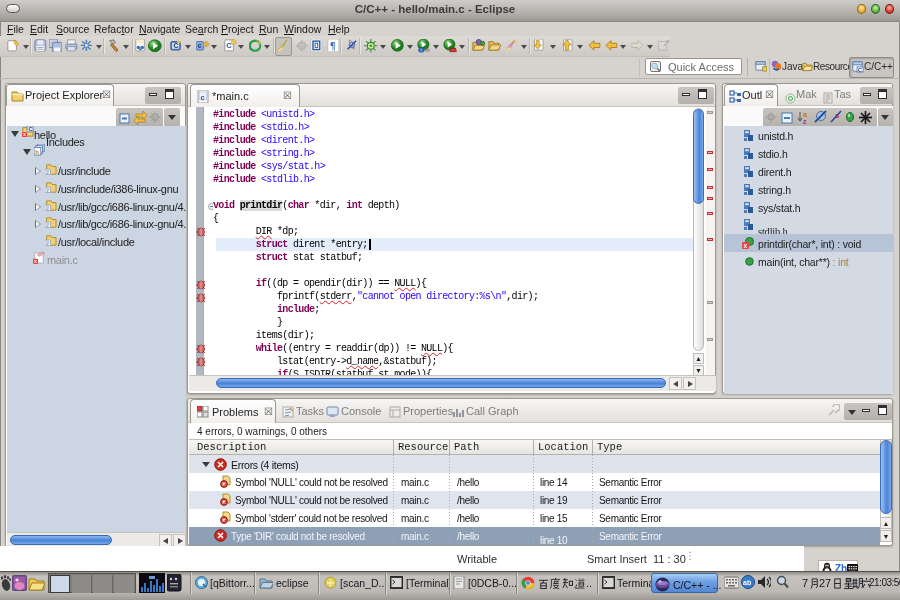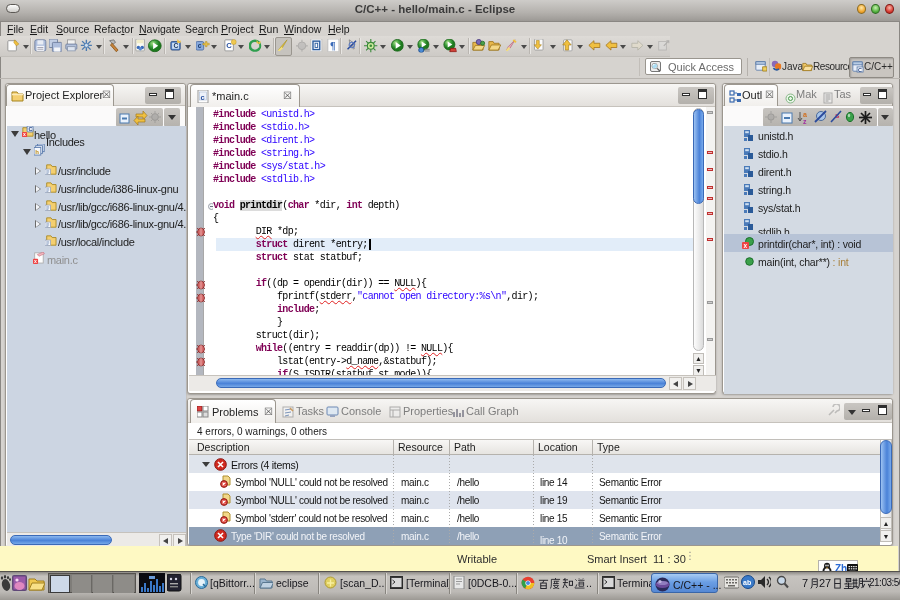--- a/index.html
+++ b/index.html
@@ -499,21 +499,21 @@
 <span><b class="k">void</b> <b class="occ">printdir</b>(<b class="k">char</b> *dir, <b class="k">int</b> depth)</span>
 <span>{</span>
 <span>        <span class="er">DIR</span> *dp;</span>
 <span>        <b class="k">struct</b> dirent *entry;</span>
 <span>        <b class="k">struct</b> stat statbuf;</span>
 <span> </span>
 <span>        <b class="k">if</b>((dp = opendir(dir)) == <span class="er">NULL</span>){</span>
 <span>            fprintf(<span class="er">stderr</span>,<span class="s">"cannot open directory:%s\n"</span>,dir);</span>
 <span>            <b class="k">include</b>;</span>
 <span>            }</span>
-<span>        struct(dir);</span>
+<span>        items(dir);</span>
 <span>        <b class="k">while</b>((entry = readdir(dp)) != <span class="er">NULL</span>){</span>
 <span>            lstat(entry-&gt;<span class="er">d_name</span>,&amp;statbuf);</span>
 <span>            <b class="k">if</b>(S_ISDIR(statbuf.st_mode)){</span>
 </pre>
       <div class="abs" style="left:156px;top:132px;width:1.5px;height:11px;background:#000;"></div>
     </div>
     <div class="abs" style="left:505px;top:24px;width:12px;height:266px;">
       <div class="abs" style="left:0;top:0;width:11px;height:243px;background:linear-gradient(90deg,#fdfdfd,#dcdcdc);border:1px solid #b8b8b8;border-radius:6px;"></div>
       <div class="abs" style="left:0;top:1px;width:11px;height:95px;background:linear-gradient(90deg,#9cc2f2,#4a82d8 60%,#78aaec);border:1px solid #3a6ab8;border-radius:6px;"></div>
       <div class="abs" style="left:0;top:245px;width:11px;height:11px;background:#f0efed;border:1px solid #c0bdb8;font-size:7px;color:#222;text-align:center;line-height:10px;">▲</div>
@@ -624,21 +624,21 @@
           <use href="#hicon"></use>
         </svg>
         <span class="abs" style="left:34px;top:58px;">string.h</span>
       <svg class="abs" style="left:19px;top:76px" width="11" height="11">
           <use href="#hicon"></use>
         </svg>
         <span class="abs" style="left:34px;top:76px;">sys/stat.h</span>
       <svg class="abs" style="left:19px;top:93px" width="11" height="11">
           <use href="#hicon"></use>
         </svg>
-        <span class="abs" style="left:34px;top:100px;">stdlib.h</span>
+        <span class="abs" style="left:34px;top:100px;font-family:Liberation Serif, serif;">stdlib.h</span>
       <div class="abs" style="left:0;top:108px;width:169px;height:18px;background:#b7c3d6;"></div>
       <svg class="abs" style="left:18px;top:110px" width="13" height="13">
           <circle cx="7.5" cy="5.5" r="4" fill="#3aa04a" stroke="#1a702a"></circle>
           <rect x="0" y="6" width="7" height="7" rx="1" fill="#e44"></rect>
           <text x="1.5" y="11.8" font-size="6.5" font-weight="bold" fill="#fff" font-family="Liberation Sans">x</text>
         </svg>
       <span class="abs" style="left:34px;top:112px;">printdir(char*, int) : void</span>
       <svg class="abs" style="left:20px;top:130px" width="11" height="11">
           <circle cx="5.5" cy="5.5" r="3.8" fill="#3aa04a" stroke="#1a702a"></circle>
         </svg>
@@ -680,21 +680,21 @@
     <span class="itab" style="left:278px;top:6px;">Call Graph</span>
     <svg class="abs" style="left:639px;top:5px" width="13" height="13" opacity=".4">
         <path d="M2 11 L7 6 M6 3 a3.5 3.5 0 1 1 4 4 L8 9" stroke="#777" stroke-width="1.6" fill="none"></path>
       </svg>
     <div class="minmax" style="left:656px;top:4px;width:48px;">
       <span class="vdd" style="left:4px;top:7px;"></span>
       <span class="mmin" style="left:18px"></span>
       <span class="mmax" style="left:34px"></span>
     </div>
     <span class="abs" style="left:9px;top:27px;font-size:10px;color:#1c1c1c;">4 errors, 0 warnings, 0 others</span>
-    <div class="abs" style="left:1px;top:40px;width:691px;height:16px;background:linear-gradient(#f8f7f5,#e6e4e0);border-top:1px solid #c2bfba;border-bottom:1px solid #b5b2ad;font-size:10.5px;color:#1c1c1c;">
+    <div class="abs" style="left:1px;top:40px;width:691px;height:16px;background:linear-gradient(#f8f7f5,#e6e4e0);border-top:1px solid #c2bfba;border-bottom:1px solid #b5b2ad;font-size:10.5px;color:#1c1c1c;font-family:Liberation Mono, monospace;">
       <span class="abs" style="left:8px;top:1px;">Description</span>
       <span class="abs" style="left:209px;top:1px;">Resource</span>
       <span class="abs" style="left:265px;top:1px;">Path</span>
       <span class="abs" style="left:349px;top:1px;">Location</span>
       <span class="abs" style="left:408px;top:1px;">Type</span>
       <div class="abs" style="left:204px;top:0;width:1px;height:16px;background:#b5b2ad;"></div>
       <div class="abs" style="left:260px;top:0;width:1px;height:16px;background:#b5b2ad;"></div>
       <div class="abs" style="left:344px;top:0;width:1px;height:16px;background:#b5b2ad;"></div>
       <div class="abs" style="left:403px;top:0;width:1px;height:16px;background:#b5b2ad;"></div>
     </div>
@@ -745,21 +745,21 @@
         <span class="abs" style="left:410px;top:75.5px;color:#f2f4f8;">Semantic Error</span>
     </div>
     <div class="abs" style="left:692px;top:40px;width:13px;height:103px;">
       <div class="abs" style="left:0;top:0;width:12px;height:103px;background:linear-gradient(90deg,#fdfdfd,#e4e4e4);border:1px solid #c0bdb8;"></div>
       <div class="abs" style="left:0;top:1px;width:12px;height:74px;background:linear-gradient(90deg,#9cc2f2,#4a82d8 60%,#78aaec);border:1px solid #3a6ab8;border-radius:6px;"></div>
       <div class="abs" style="left:0;top:78px;width:12px;height:12px;background:#f0efed;border:1px solid #c0bdb8;font-size:7px;color:#222;text-align:center;line-height:11px;">▲</div>
       <div class="abs" style="left:0;top:91px;width:12px;height:12px;background:#f0efed;border:1px solid #c0bdb8;font-size:7px;color:#222;text-align:center;line-height:11px;">▼</div>
     </div>
   </div>
 
-  <div id="status" class="abs" style="left:0;top:546px;width:898px;height:31px;background:#fef9c3;font-size:11px;color:#2e2e2e;">
+  <div id="status" class="abs" style="left:0;top:546px;width:804px;height:31px;background:#ffffff;font-size:11px;color:#2e2e2e;">
     <span class="abs" style="left:457px;top:7px;">Writable</span>
     <span class="abs" style="left:587px;top:7px;">Smart Insert</span>
     <span class="abs" style="left:653px;top:7px;">11 : 30</span>
     <span class="abs" style="left:685px;top:4px;color:#8a8a8a;font-size:10px;">⋮</span>
   </div>
 
   <div class="abs" style="left:818px;top:560px;width:40px;height:17px;background:#fdfdfd;border:1px solid #b5b2ad;">
     <svg class="abs" style="left:2px;top:1px" width="12" height="14">
         <ellipse cx="6" cy="9" rx="4.5" ry="4.5" fill="#1a1a1a"></ellipse>
         <ellipse cx="6" cy="4" rx="3" ry="3.2" fill="#1a1a1a"></ellipse>

